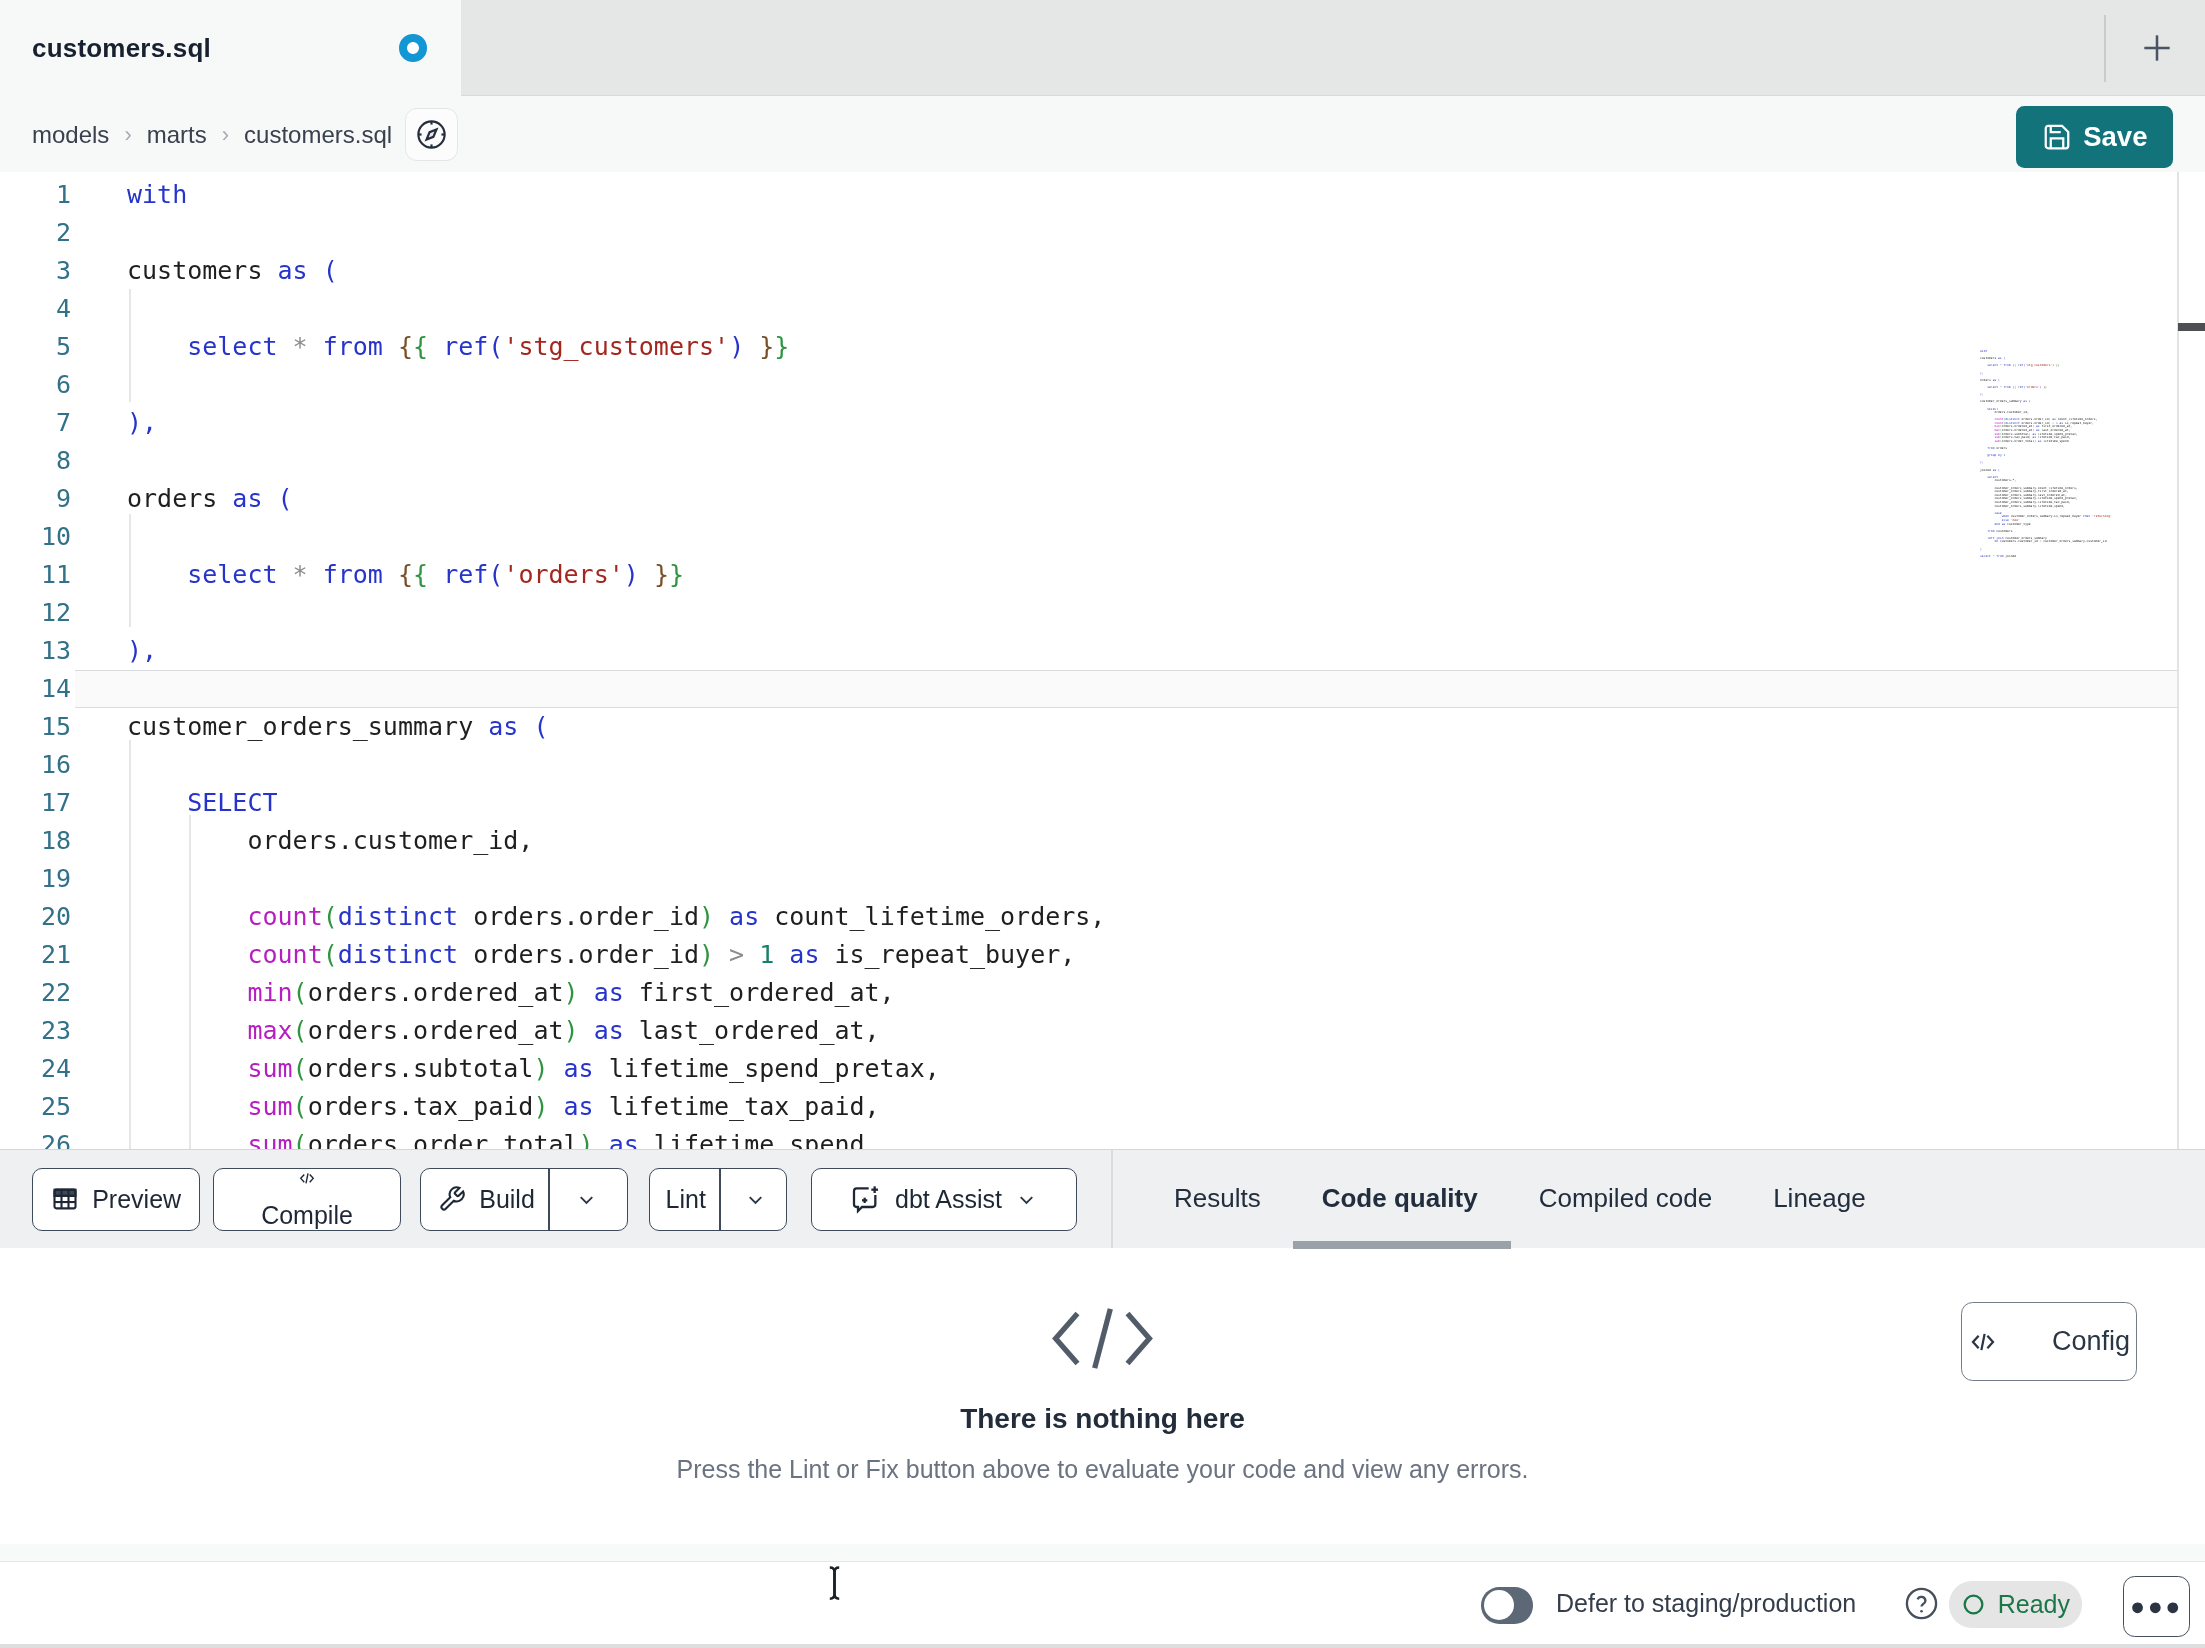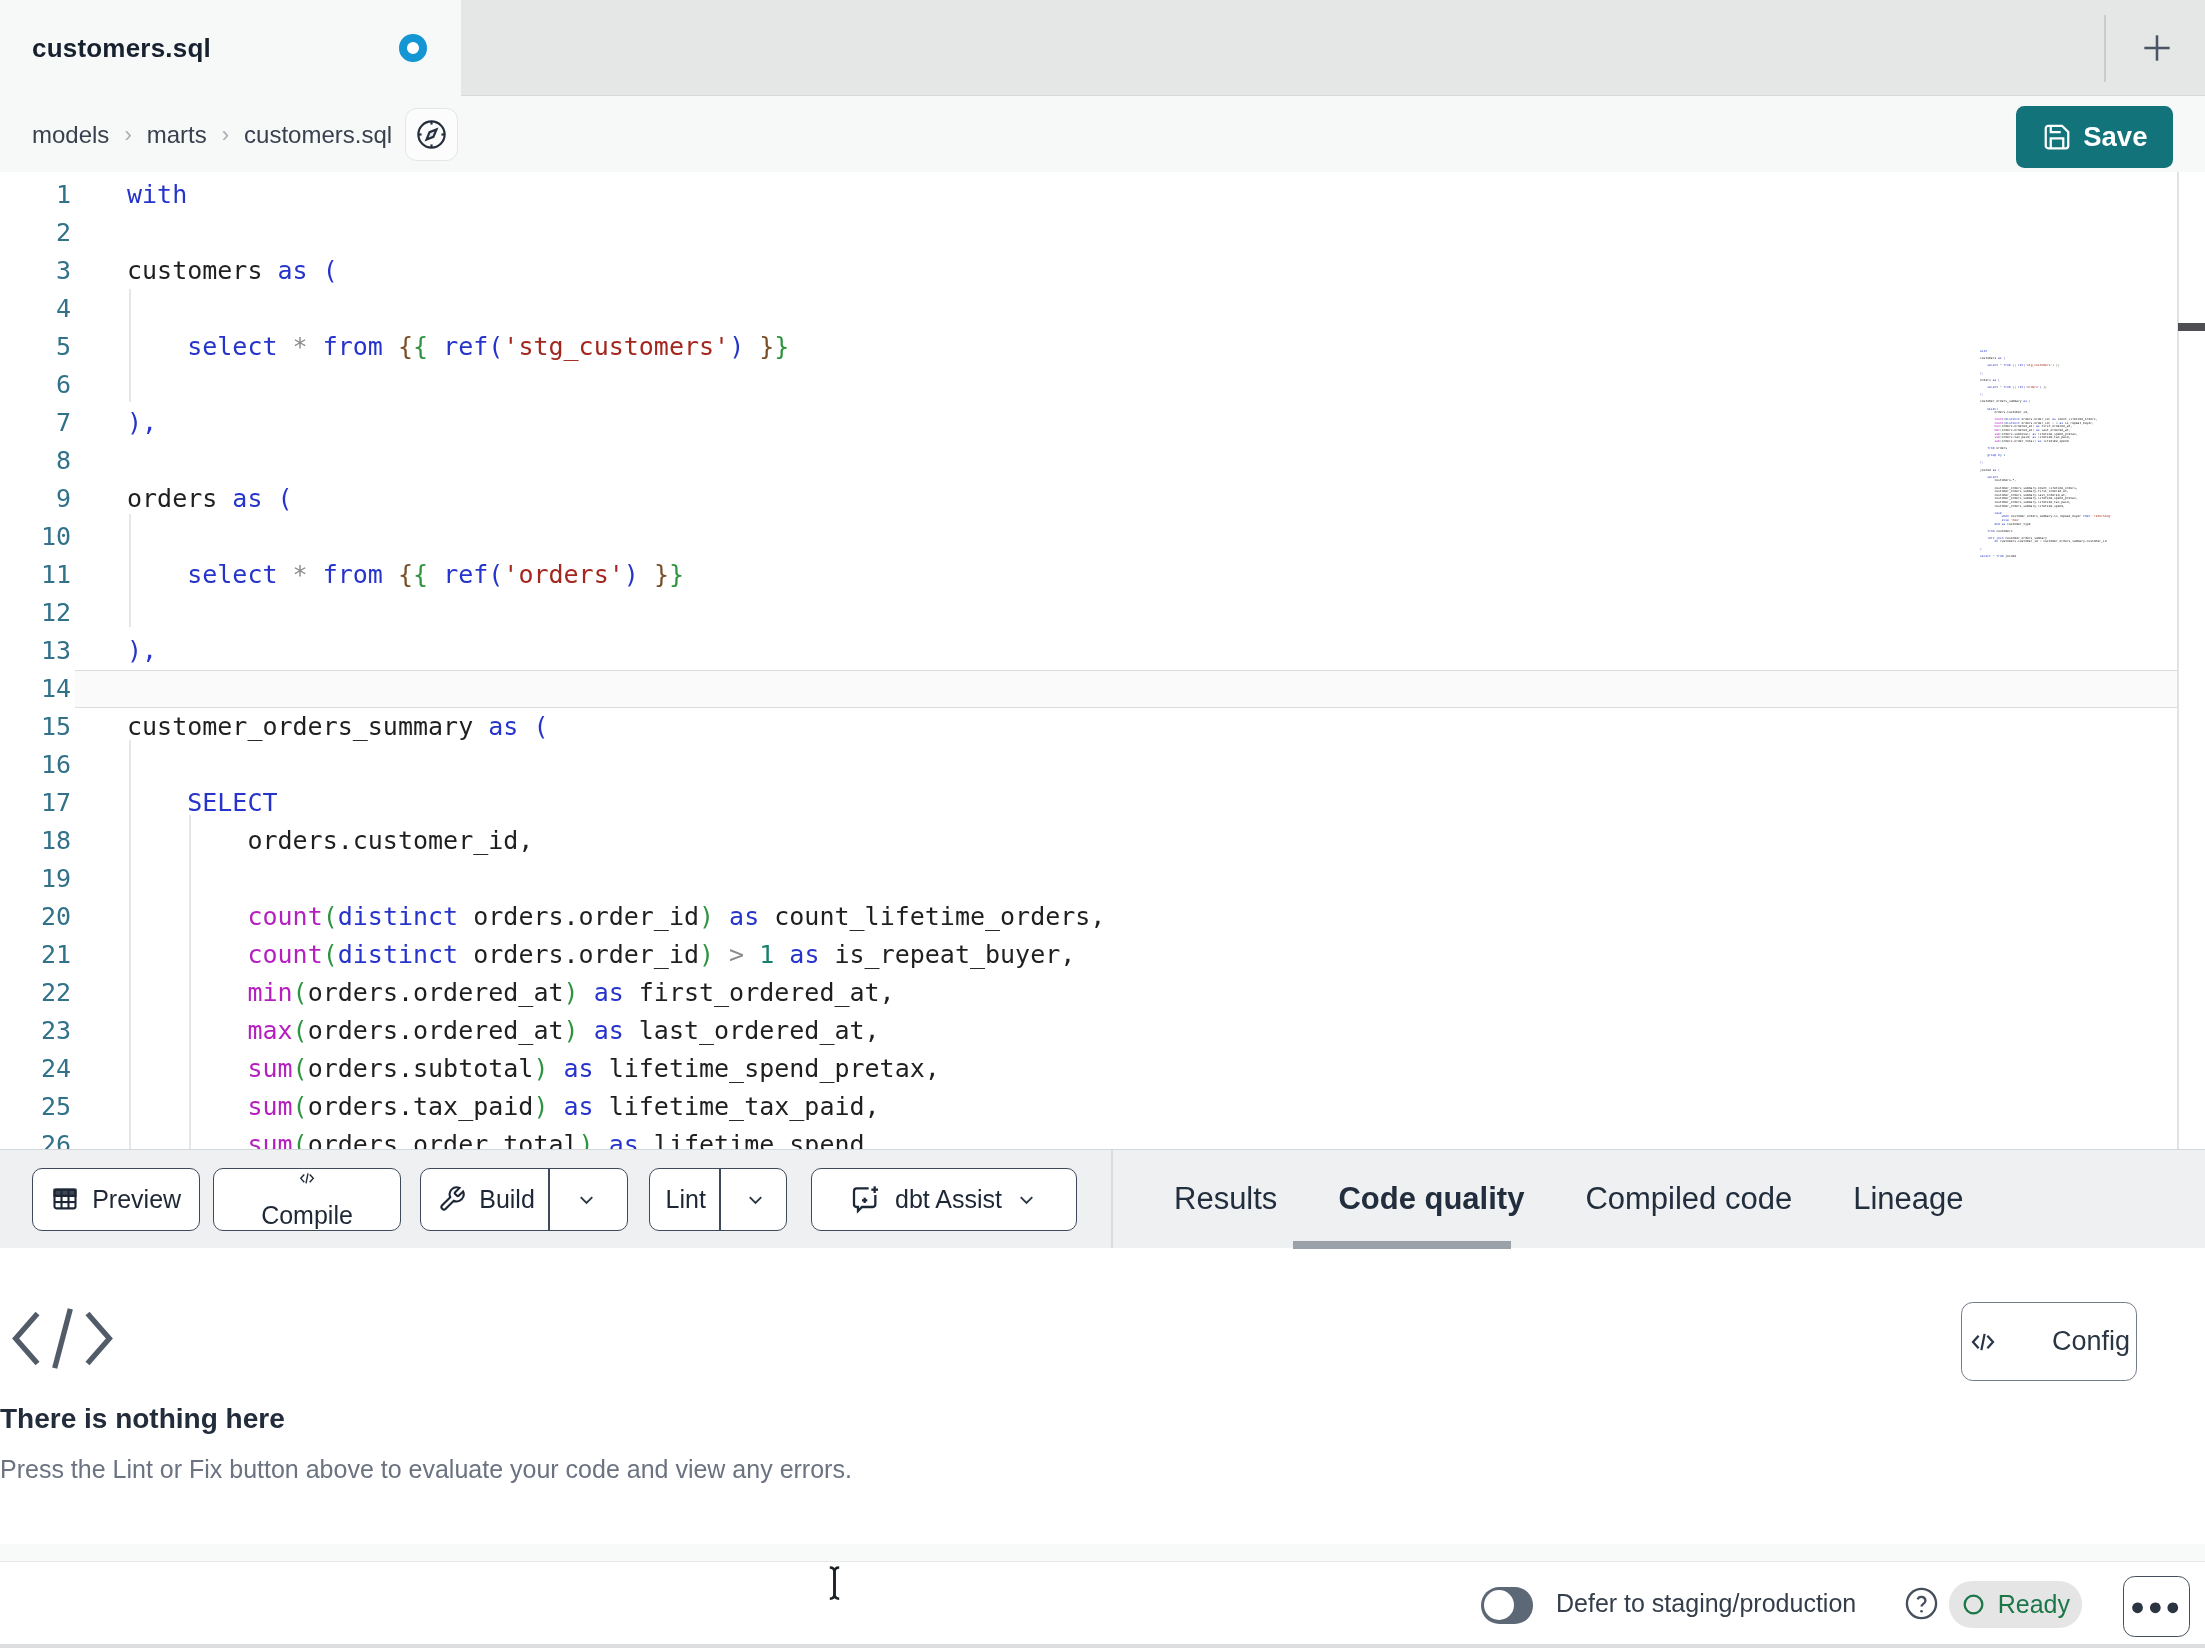--- a/index.html
+++ b/index.html
@@ -35,26 +35,26 @@
   .ruler{position:absolute;left:2177px;top:0;width:1.7px;height:977px;background:#e1e3e5;}
   .ruler-marker{position:absolute;left:2178px;top:151px;width:27.5px;height:7.5px;background:#4d4f52;}
   
   .toolbar{position:absolute;left:0;top:1149px;width:2205px;height:99px;background:#eef0f1;border-top:1.7px solid #d4d7d9;box-sizing:border-box;}
   .tb-divider{position:absolute;left:1111px;top:0;width:1.7px;height:98px;background:#dadcde;}
   .btn{position:absolute;top:17.5px;height:63px;background:#fff;border:1.7px solid #3e4a59;border-radius:10px;color:#1d2735;font-size:25px;font-family:"Liberation Sans",sans-serif;display:flex;align-items:center;justify-content:center;gap:13.3px;cursor:pointer;box-sizing:border-box;padding:0;}
   .seg-sep{width:1.7px;align-self:stretch;background:#3e4a59;}
   .chev{display:flex;align-items:center;justify-content:center;color:#2a3644;}
   
   .panel-tabs{position:absolute;left:1111px;top:1149px;height:99px;display:flex;align-items:center;gap:61px;padding-left:63px;}
-  .ptab{font-size:31px;color:#222d3d;cursor:pointer;}
+  .ptab{font-size:26px;color:#222d3d;cursor:pointer;}
   .ptab.active{font-weight:bold;}
   .tab-underline{position:absolute;left:1293px;top:1241px;width:218px;height:8.3px;background:#9aa1a9;z-index:2;}
   
   .results-panel{position:absolute;left:0;top:1248px;width:2205px;height:296px;background:#fff;}
-  .empty{position:absolute;left:0;top:52px;width:100%;text-align:left;color:#525c69;}
+  .empty{position:absolute;left:0;top:52px;width:100%;text-align:center;color:#525c69;}
   .empty .ico{color:#525c69;}
   .empty .t1{margin-top:23px;font-size:28px;font-weight:bold;color:#222c3b;}
   .empty .t2{margin-top:20px;font-size:25px;color:#6b7280;}
   .config-btn{position:absolute;left:1961px;top:54px;width:176px;height:79px;background:#fff;border:1.7px solid #727b87;border-radius:11.7px;color:#2a3644;font-size:27px;font-family:"Liberation Sans",sans-serif;display:flex;align-items:center;justify-content:space-between;gap:15px;cursor:pointer;box-sizing:border-box;}
   
   .gray-strip{position:absolute;left:0;top:1544px;width:2205px;height:18.3px;background:#f8f9f9;border-bottom:1.7px solid #e5e7e8;box-sizing:border-box;}
   .statusbar{position:absolute;left:0;top:1562px;width:2205px;height:82px;background:#fff;}
   .toggle{position:absolute;left:1481px;top:25px;width:52px;height:37px;border-radius:18.3px;background:#5d6876;cursor:pointer;border:none;}
   .toggle .knob{position:absolute;left:3.3px;top:3.3px;width:30px;height:30px;border-radius:50%;background:#fff;}
   .defer-label{position:absolute;left:1556px;top:0;height:82px;display:flex;align-items:center;font-size:25px;color:#343d4a;}

